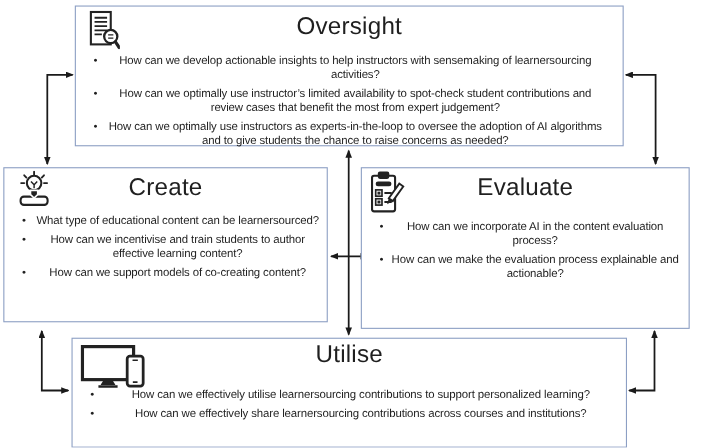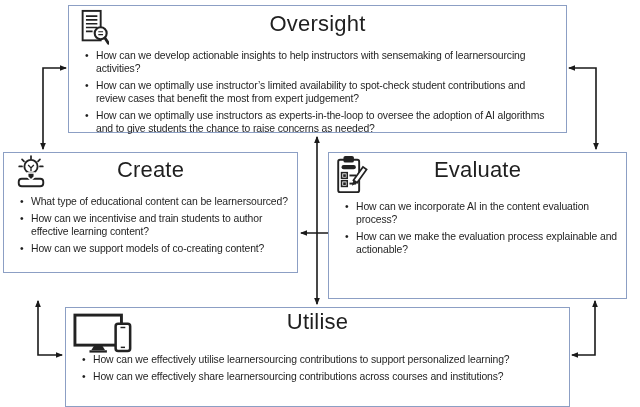--- a/index.html
+++ b/index.html
@@ -15,30 +15,30 @@
     border:1.6px solid #8c9fc4;
   }
   .box h2 {
     margin:0; text-align:center; font-size:22px; font-weight:400;
     letter-spacing:0.2px; line-height:20px; color:#1f1f1f;
   }
   .icon { position:absolute; display:block; }
   .box ul { list-style:none; margin:0; padding:0; }
   .box li {
     position:relative; padding-left:13px; font-size:10.4px; line-height:13px;
-    letter-spacing:-0.12px; margin-bottom:4px; color:#1f1f1f;
+    letter-spacing:-0.12px; margin-bottom:4px; color:#1f1f1f;text-align:center;
   }
   .box li::before { content:"\2022"; position:absolute; left:2px; top:0; }
 
   #box-oversight { left:68px; top:5px;  width:499px; height:128px; }
   #box-oversight h2 { margin-top:8px; }
   #box-oversight .icon { left:11px; top:3px; }
   #box-oversight ul { margin:15px 16px 0 14px; }
 
-  #box-create { left:3px; top:152px; width:295px; height:121px; }
+  #box-create { left:3px; top:152px; width:295px; height:141px; }
   #box-create h2 { margin-top:7px; }
   #box-create .icon { left:10px; top:2px; }
   #box-create ul { margin:15px 5px 0 14px; }
 
   #box-evaluate { left:328px; top:152px; width:299px; height:147px; }
   #box-evaluate h2 { margin-top:7px; }
   #box-evaluate .icon { left:7px; top:2px; }
   #box-evaluate ul { margin:20px 9px 0 14px; }
 
   #box-utilise { left:65px; top:307px; width:505px; height:100px; }

